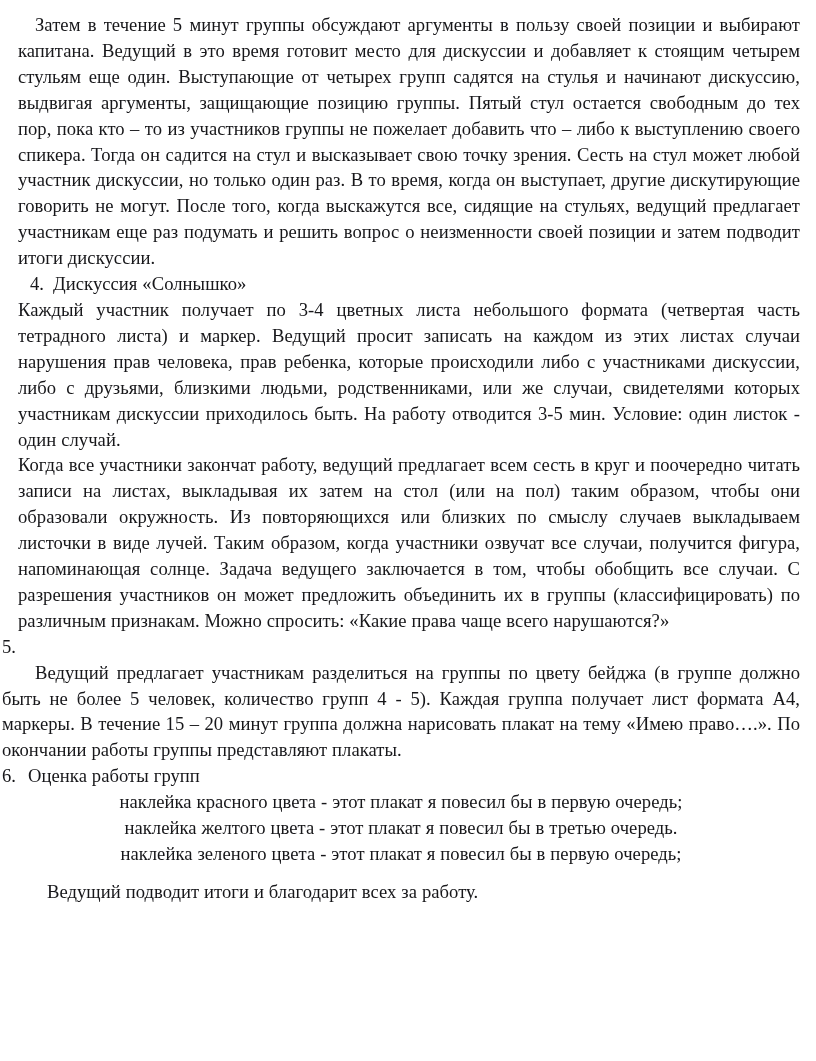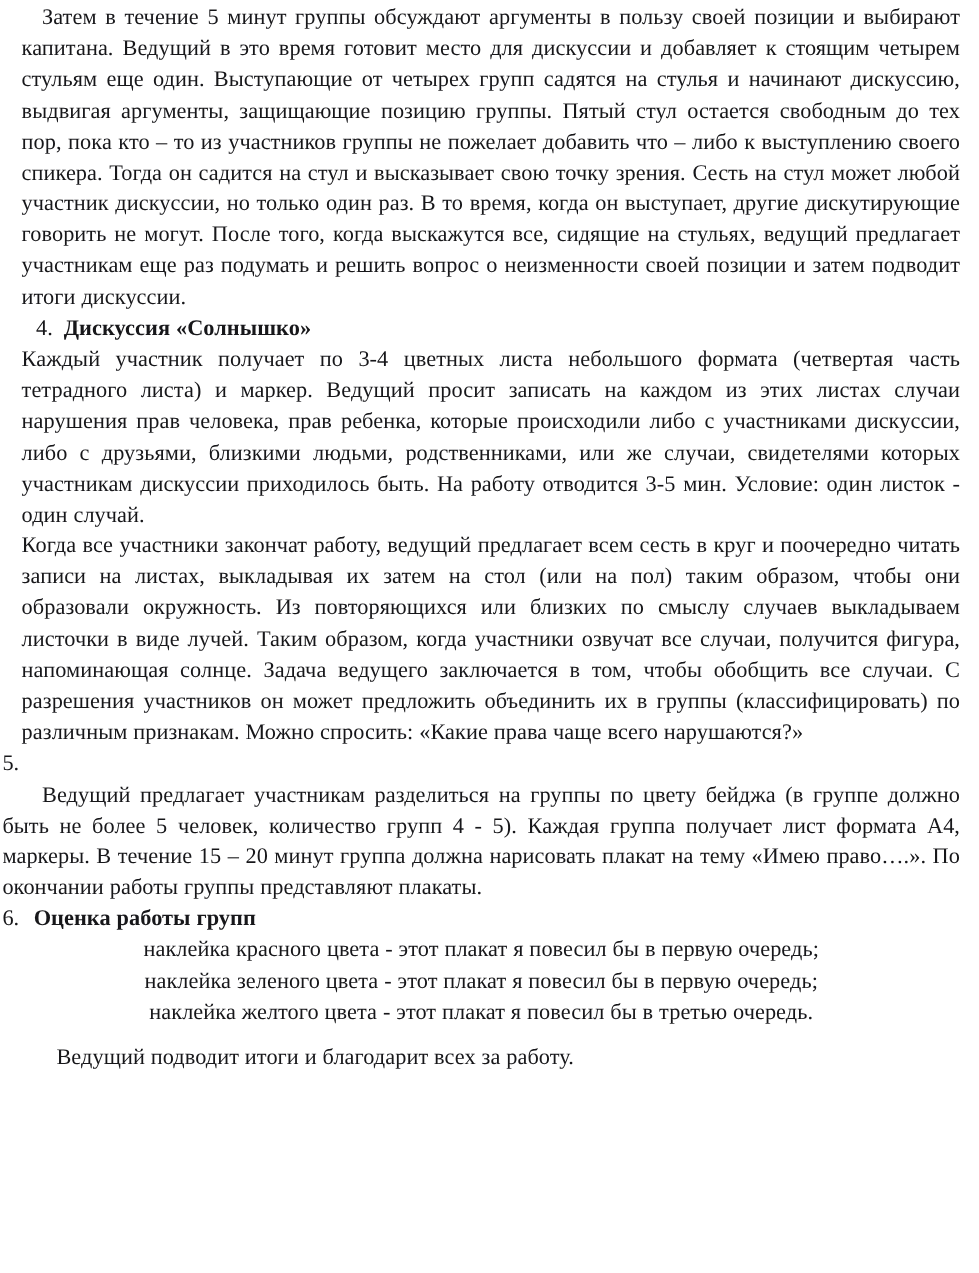--- a/index.html
+++ b/index.html
@@ -15,21 +15,21 @@
     font-family: "Liberation Serif", "DejaVu Serif", serif;
     color: #17171a;
     -webkit-font-smoothing: antialiased;
   }
 
   .page {
     position: relative;
     width: 816px;
     height: 1061px;
     box-sizing: border-box;
-    padding: 2px 16px 0 18px;
+    padding: 12px 16px 0 18px;
     background: #ffffff;
   }
 
   .doc-body {
     font-size: 18.6px;
     line-height: 25.9px;
     text-align: justify;
     text-justify: inter-word;
     letter-spacing: 0.05px;
     word-spacing: 0.2px;
@@ -57,21 +57,21 @@
     text-indent: 0;
     display: flex;
     align-items: baseline;
     white-space: nowrap;
   }
   p.heading .num {
     font-weight: normal;
     flex: 0 0 auto;
   }
   p.heading .title {
-    font-weight: bold;
+    font-weight: normal;
     flex: 0 0 auto;
   }
 
   
   p.heading-indent {
     padding-left: 12px;
   }
   p.heading-indent .num { margin-right: 9px; }
 
   
@@ -127,21 +127,21 @@
 
     <p class="heading heading-hang">
       <span class="num">6.</span>
       <span class="title">Оценка работы групп</span>
     </p>
 
     <div class="block-outdent">
 
       <p class="line">наклейка красного цвета  -  этот плакат я повесил бы в первую очередь;</p>
 
+      <p class="line">наклейка желтого цвета  - этот плакат я повесил бы в третью очередь.</p>
+
       <p class="line">наклейка зеленого цвета  - этот плакат я повесил бы в первую очередь;</p>
-
-      <p class="line">наклейка желтого цвета  - этот плакат я повесил бы в третью очередь.</p>
 
       <p class="line-indent">Ведущий подводит итоги и благодарит всех за работу.</p>
     </div>
 
   </div>
 </div>
 
 </body></html>

